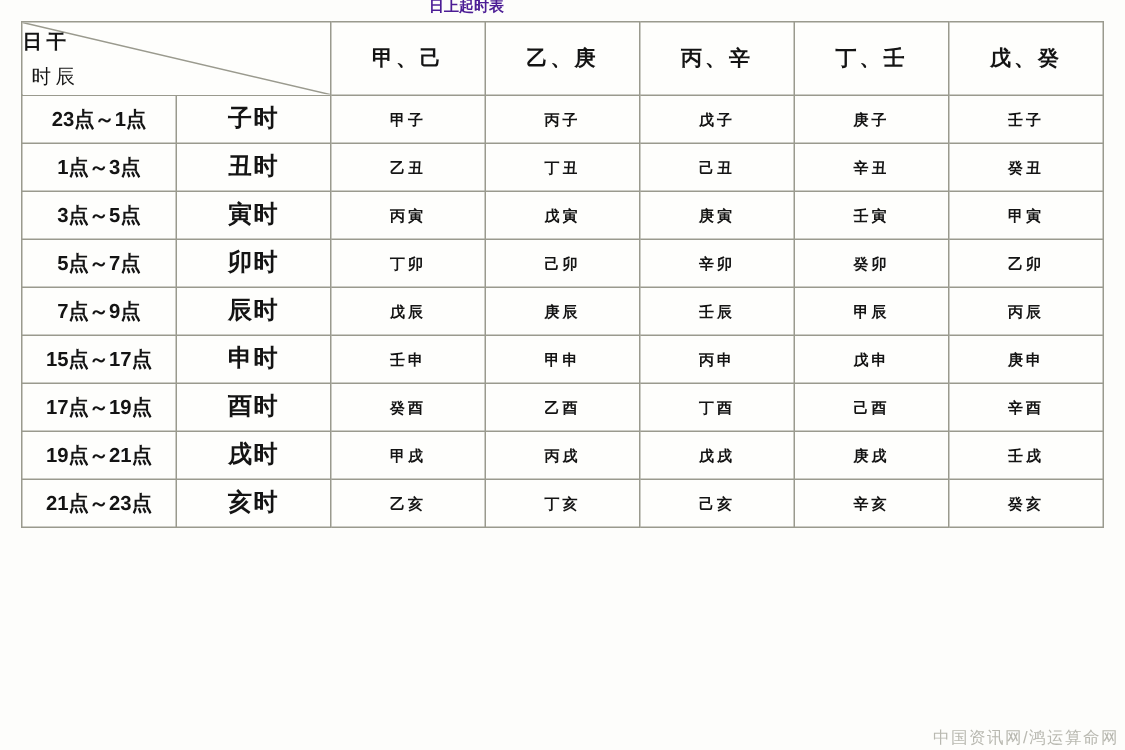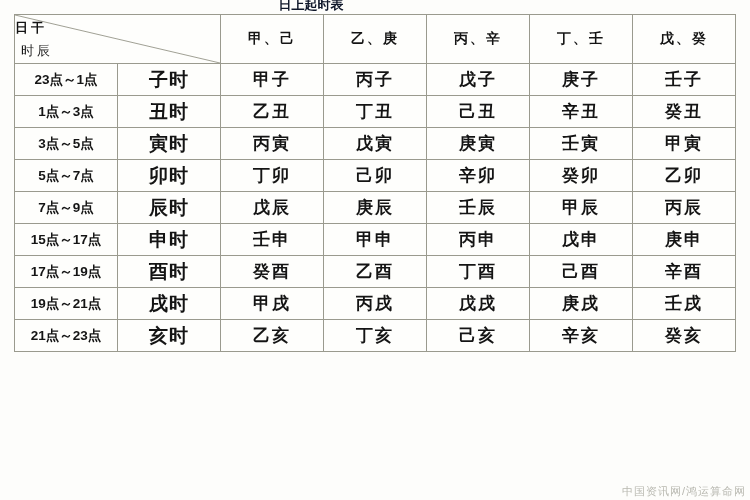--- a/index.html
+++ b/index.html
@@ -19,23 +19,23 @@
     height: 500px;
     background: #fdfdfb;
   }
   .title-bar {
     position: absolute;
     top: 0;
     left: 0;
     width: 622px;
     height: 12px;
     text-align: center;
-    font-size: 13px;
-    font-weight: bold;
-    color: #0f172a;
+    font-size: 10px;
+    font-weight: bold;
+    color: #4c1d95;
     line-height: 10px;
     overflow: hidden;
   }
   table.chart {
     position: absolute;
     top: 14px;
     left: 14px;
     width: 722px;
     border-collapse: collapse;
     table-layout: fixed;
@@ -93,28 +93,28 @@
     font-weight: bold;
   }
   td.hour {
     height: 31px;
     font-size: 13.5px;
     letter-spacing: 0px;
     font-weight: bold;
   }
   td.branch {
     height: 31px;
-    font-size: 19px;
+    font-size: 16px;
     font-weight: bold;
     letter-spacing: 1px;
     margin-top: 36px;
   }
   td.cell {
     height: 31px;
-    font-size: 17px;
+    font-size: 10px;
     font-weight: bold;
     letter-spacing: 2px;
     color: #2a2a2a;
     margin-top: 28px;
   }
   .watermark {
     position: absolute;
     right: 4px;
     bottom: 1px;
     font-size: 11px;

